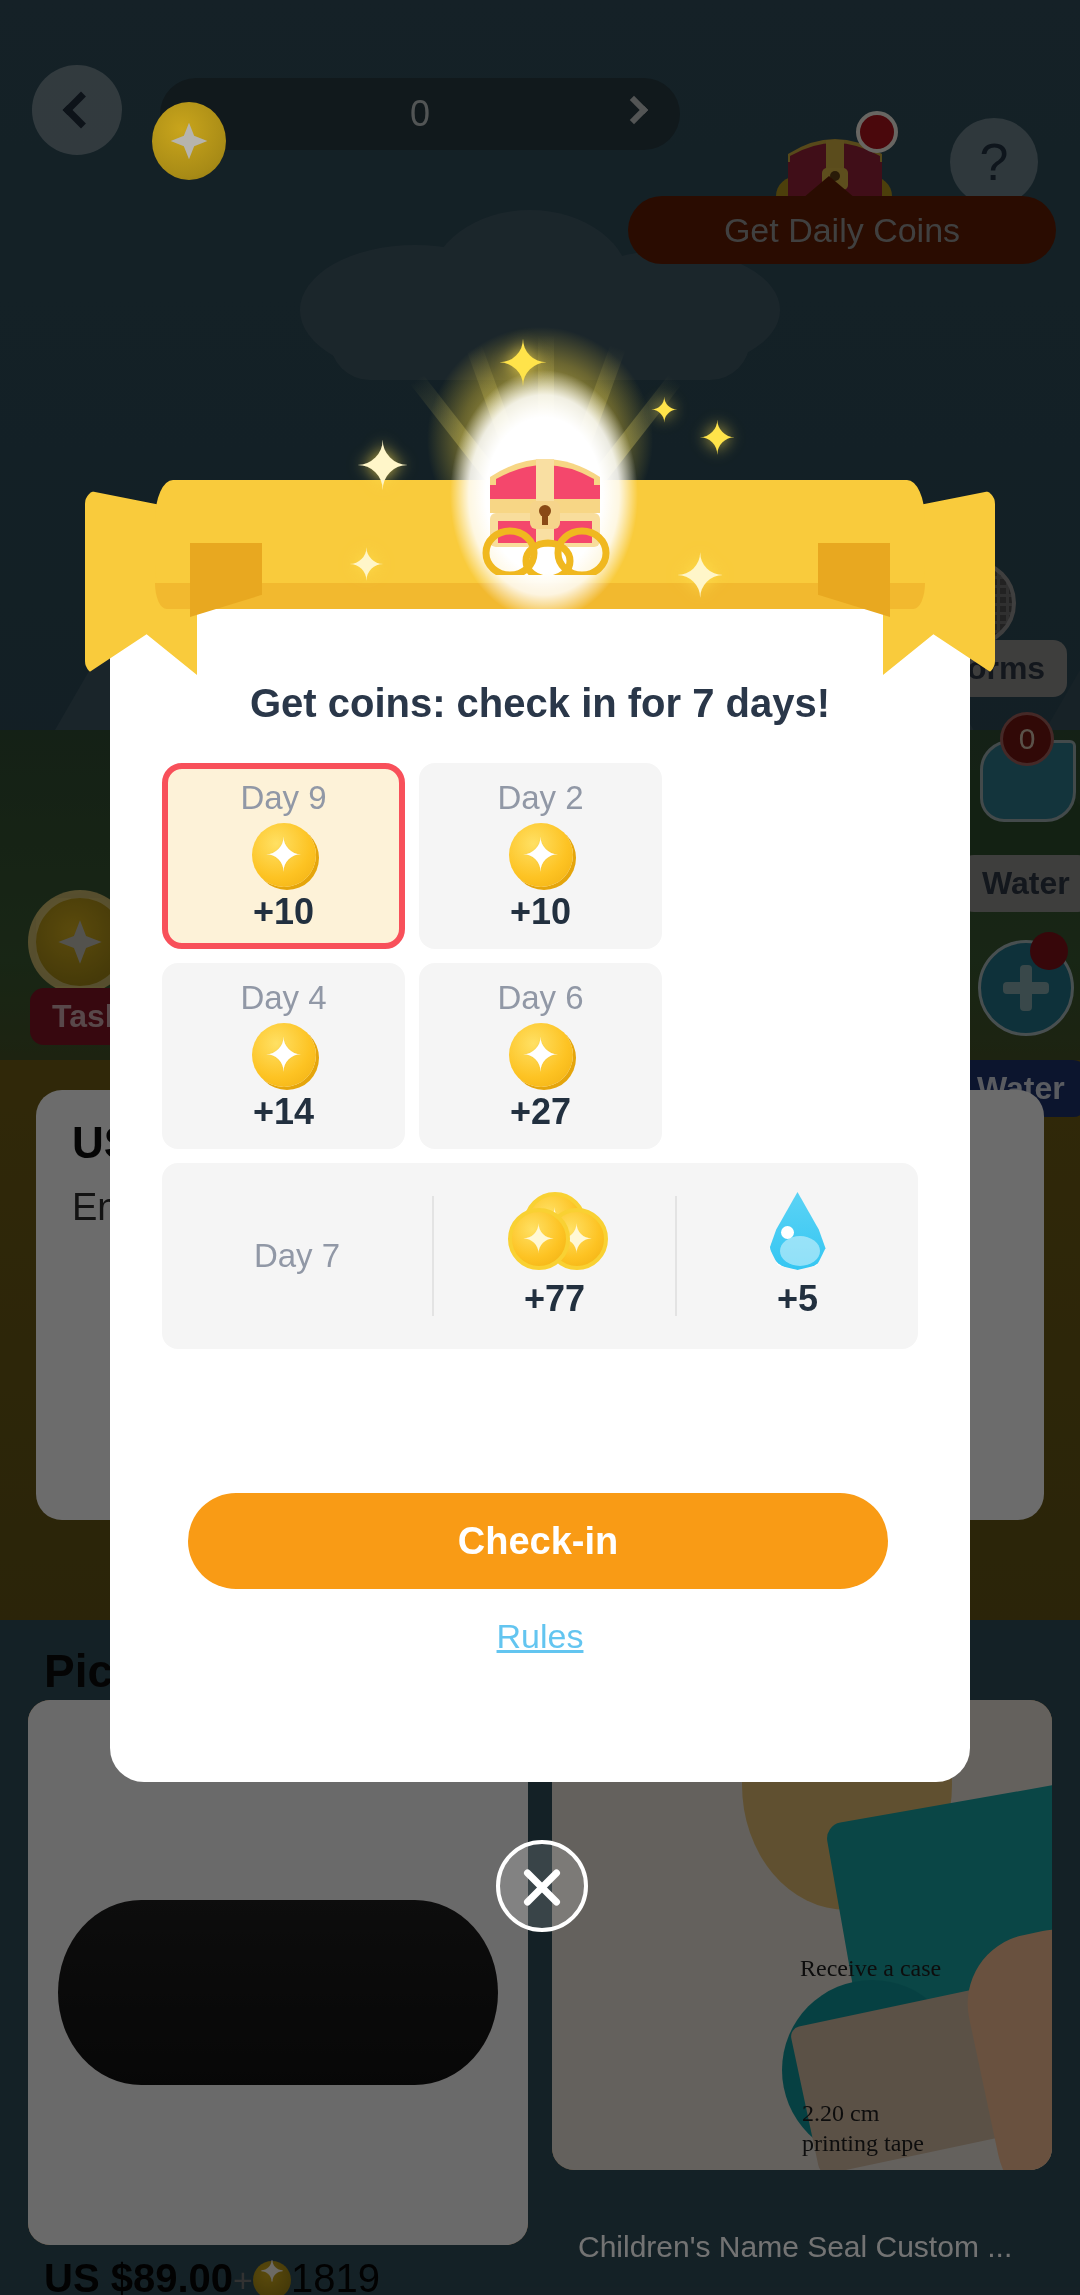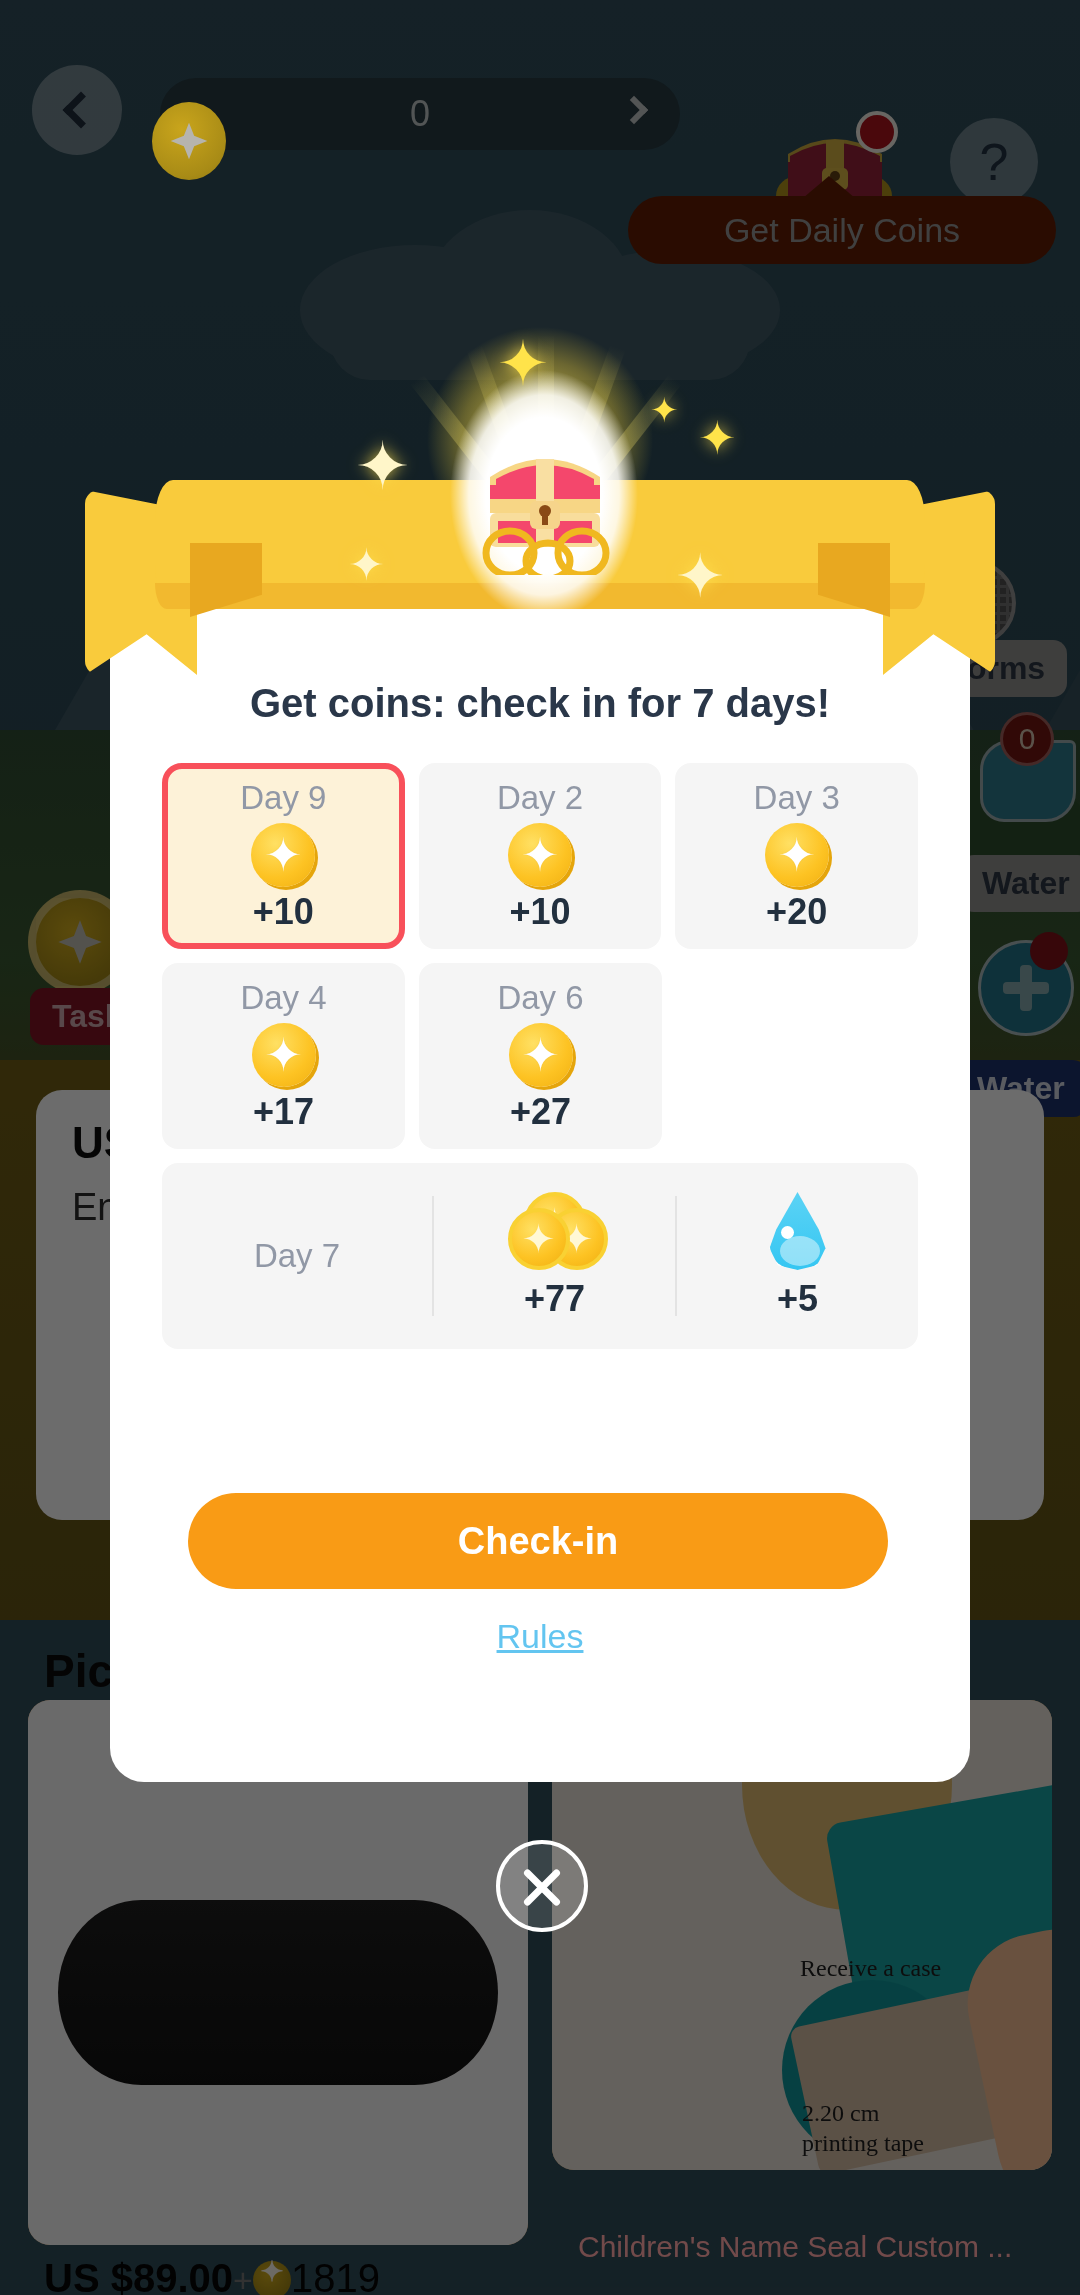--- a/index.html
+++ b/index.html
@@ -131,21 +131,21 @@
   }
   .bg-title { position:absolute; font-size: 44px; font-weight: bold; color:#0d0d0d; }
   .bg-sub { position:absolute; font-size: 38px; color:#2a2a2a; }
   .pick-title { position:absolute; left:44px; top:1644px; font-size:46px; font-weight:bold; color:#0b0b0b; }
 
   .prod-card {
     position:absolute; border-radius: 22px; overflow:hidden; background:#fdba74;
   }
   .prod-img { position:absolute; inset:0; }
   .prod-name {
-    position:absolute; font-size: 30px; color:#fca5a5;
+    position:absolute; font-size: 30px; color:#ffffff;
     white-space: nowrap; overflow:hidden;
   }
   .prod-price { position:absolute; font-size: 40px; font-weight: bold; color:#050505; }
   .price-plus { font-size: 34px; color:#6f6f6f; font-weight: normal; }
   .mini-coin {
     display:inline-block; width:38px;height:38px;border-radius:50%;
     background: radial-gradient(circle at 40% 35%, #c9a51c, #9c8215 70%);
     vertical-align: -7px; position: relative;
   }
   .mini-coin:after {
@@ -501,32 +501,27 @@
       <div class="day-card active">
         <span class="day-label">Day 9</span>
         <span class="coin"></span>
         <span class="day-amount">+10</span>
       </div>
       <div class="day-card">
         <span class="day-label">Day 2</span>
         <span class="coin"></span>
         <span class="day-amount">+10</span>
       </div>
-      <div class="day-card">
-        <span class="day-label">Day 3</span>
-        <span class="coin"></span>
-        <span class="day-amount">+20</span>
-      </div>
     </div>
 
     <div class="row">
       <div class="day-card">
         <span class="day-label">Day 4</span>
         <span class="coin"></span>
-        <span class="day-amount">+17</span>
+        <span class="day-amount">+14</span>
       </div>
       <div class="day-card">
         <span class="day-label">Day 6</span>
         <span class="coin"></span>
         <span class="day-amount">+27</span>
       </div>
     </div>
 
     <div class="day7">
       <span class="d7-label">Day 7</span>

